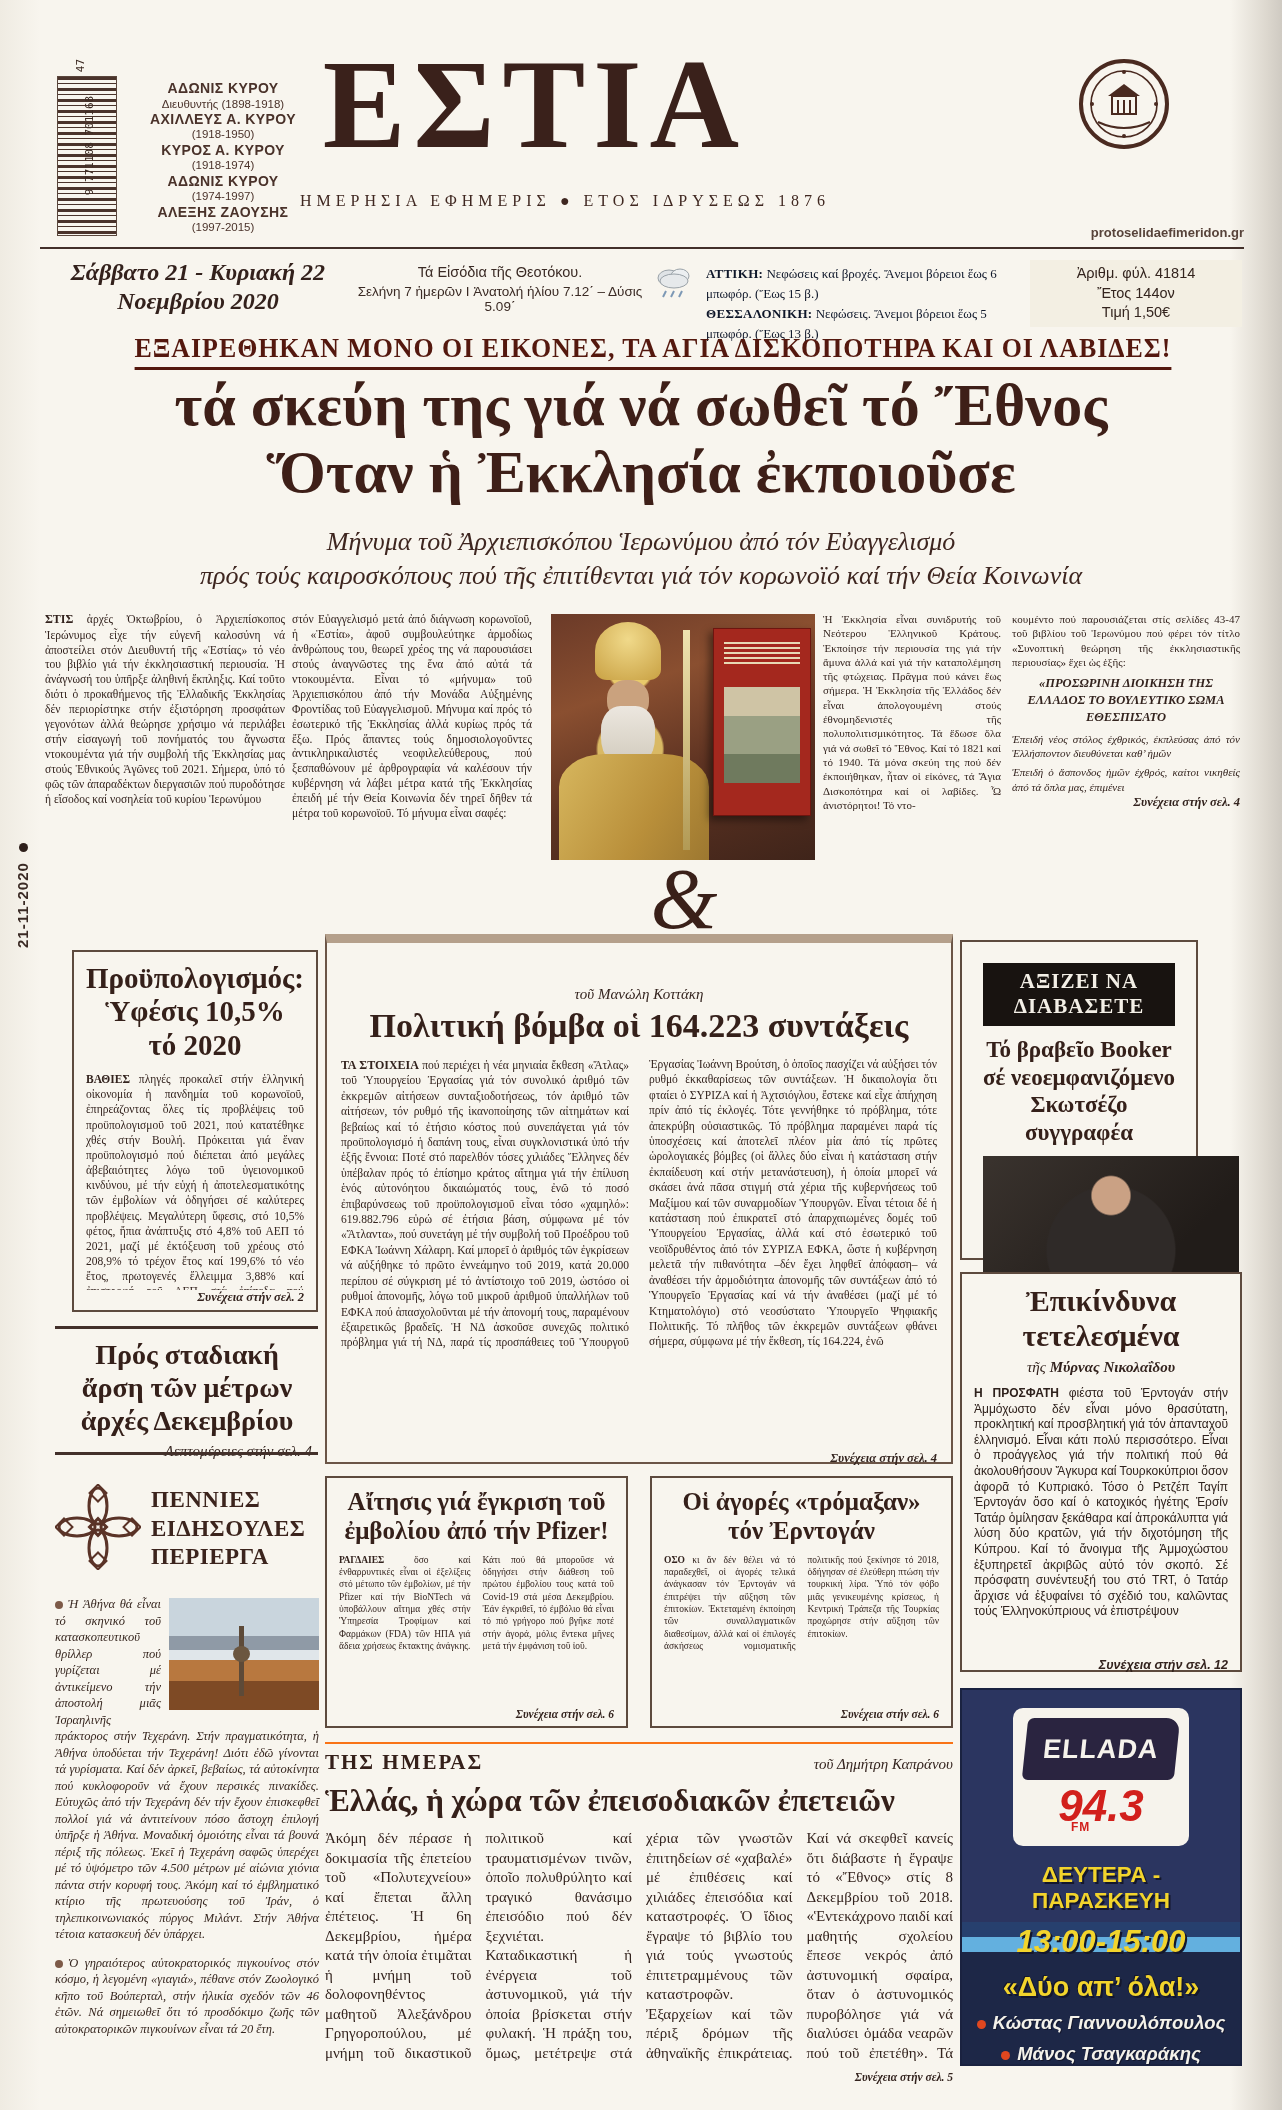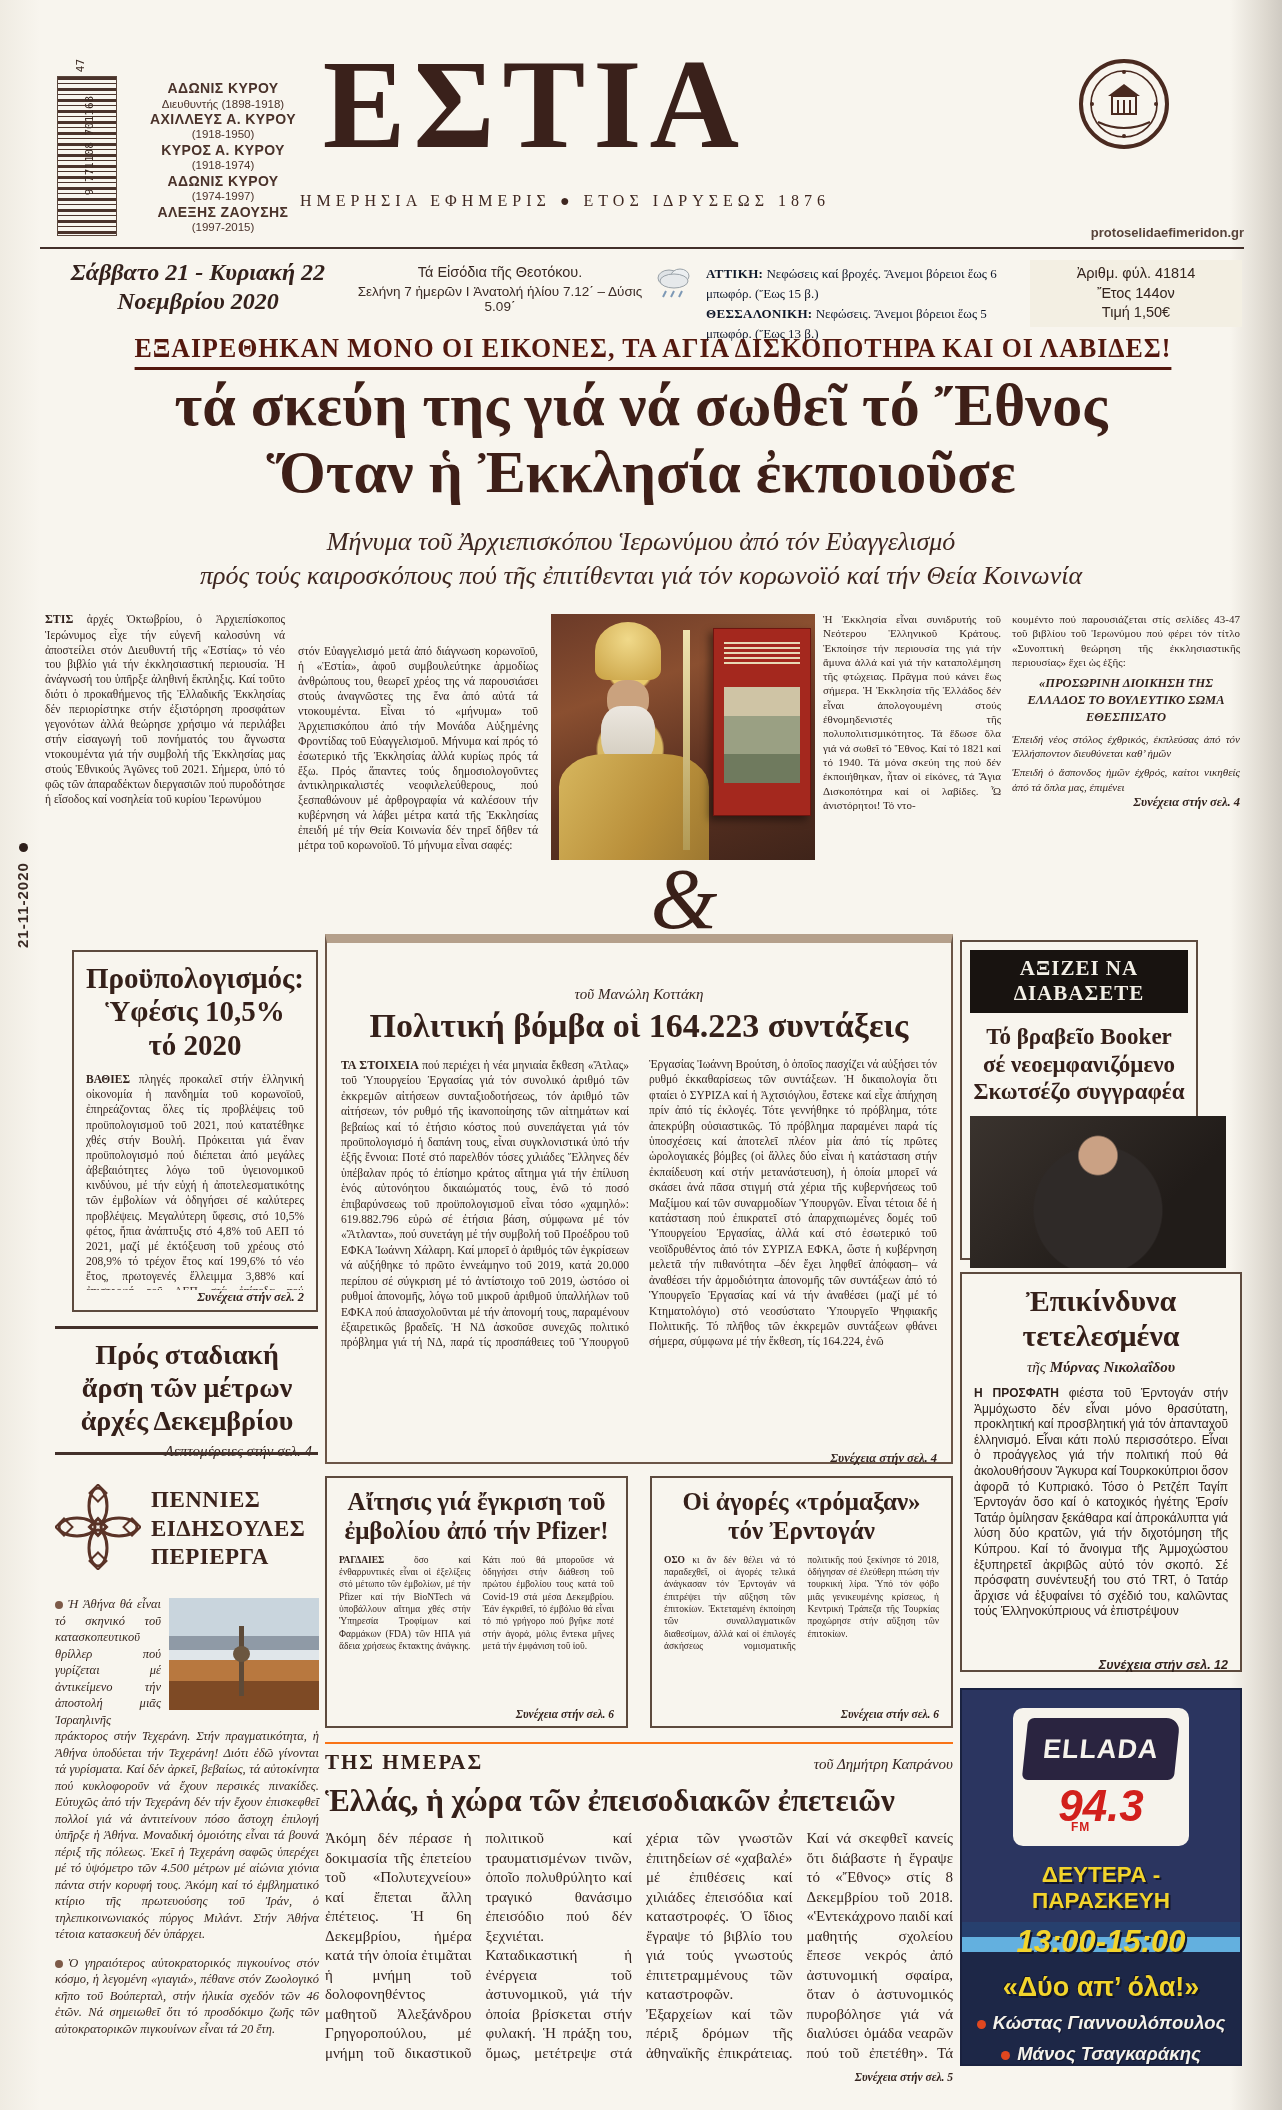--- a/index.html
+++ b/index.html
@@ -37,21 +37,21 @@
     background:#f3efe3;padding:4px 0;}
   
   .kicker{left:12px;top:333px;width:1282px;text-align:center;}
   .kicker span{display:inline-block;font-weight:bold;font-size:27px;letter-spacing:1px;color:#54180e;
     border-bottom:3px solid #54180e;padding-bottom:3px;transform:scaleX(.96);}
   .headline{left:0;top:372px;width:1282px;text-align:center;font-weight:bold;font-size:60px;line-height:1.12;color:#3e1f18;}
   .deck{left:0;top:525px;width:1282px;text-align:center;font-style:italic;font-size:26px;line-height:1.3;color:#3e2620;}
   .leadcol{font-size:11.5px;line-height:1.3;text-align:justify;color:#33231e;}
   .leadcol b{font-size:12px;}
   .lead-c1{left:45px;top:612px;width:240px;height:330px;overflow:hidden;}
-  .lead-c2{left:298px;top:612px;width:240px;height:330px;overflow:hidden;margin-top:32px;}
+  .lead-c2{left:292px;top:612px;width:240px;height:330px;overflow:hidden;}
   .lead-c4{left:823px;top:612px;width:178px;height:330px;overflow:hidden;font-size:11px;}
   .lead-c5{left:1012px;top:612px;width:228px;height:330px;overflow:hidden;font-size:11px;}
   .pullq{font-weight:bold;font-style:italic;text-align:center;font-size:12.5px;line-height:1.35;margin:6px 0;color:#33231e;}
   .quote{font-style:italic;margin-top:5px;}
   .contin{font-weight:bold;font-style:italic;text-align:right;font-size:12.5px;color:#33231e;}
   .photo-arch{left:551px;top:614px;width:264px;height:246px;background:
     radial-gradient(circle at 30% 22%,#e8c96a 0 8%,transparent 9%),
     radial-gradient(circle at 30% 55%,#d9b964 0 14%,transparent 15%),
     linear-gradient(160deg,#6b3a28 0%,#8a4f30 30%,#5e3322 60%,#3f241a 100%);overflow:hidden;}
   .mitre{position:absolute;left:44px;top:8px;width:66px;height:58px;background:radial-gradient(circle at 50% 30%,#f0d98a,#c9a143);border-radius:50% 50% 18% 18%;}
@@ -107,21 +107,21 @@
   .midbox .contin{font-size:11.5px;margin-top:4px;}
   
   .imeras{left:325px;top:1742px;width:628px;}
   .imeras-head{display:flex;justify-content:space-between;align-items:baseline;border-top:2px solid #f97316;padding-top:6px;}
   .imeras-label{font-weight:bold;font-size:21px;letter-spacing:2px;color:#35201a;}
   .imeras-byline{font-style:italic;font-size:15px;color:#33231e;}
   .imeras-title{text-align:left;font-weight:bold;font-size:31px;color:#35201a;margin:8px 0 10px 0;}
   .imeras-cols{column-count:4;column-gap:14px;font-size:15px;line-height:1.3;text-align:justify;height:238px;overflow:hidden;color:#33231e;}
   .imeras .contin{font-size:11.5px;margin-top:4px;}
   
-  .worth{left:960px;top:940px;width:238px;height:320px;box-sizing:border-box;border:2px solid #5d4a3e;background:#f8f5ee;padding:8px;}
+  .worth{left:960px;top:940px;width:238px;height:320px;box-sizing:border-box;border:2px solid #5d4a3e;background:#f8f5ee;padding:21px;}
   .worth-banner{background:#181310;color:#f3efe6;text-align:center;font-weight:bold;font-size:21px;letter-spacing:1px;padding:6px 0 7px 0;}
   .worth-title{text-align:center;font-weight:bold;font-size:23px;line-height:1.2;color:#35201a;margin:10px 0;}
   .booker{width:256px;height:152px;margin:0 auto;background:
     radial-gradient(circle at 50% 26%,#caa184 0 11%,transparent 12%),
     radial-gradient(circle at 50% 62%,#2f2a28 0 40%,transparent 41%),
     linear-gradient(135deg,#3a332e,#211c19 70%);}
   .worth-ref{text-align:right;font-style:italic;font-size:13px;margin-top:8px;color:#33231e;}
   .nikol{left:960px;top:1272px;width:282px;height:400px;box-sizing:border-box;border:2px solid #5d4a3e;background:#f8f5ee;padding:10px 12px;}
   .nikol-title{text-align:center;font-weight:bold;font-size:30px;line-height:1.15;color:#35201a;}
   .nikol-byline{text-align:center;font-style:italic;font-size:15px;margin:6px 0 10px 0;color:#33231e;}

